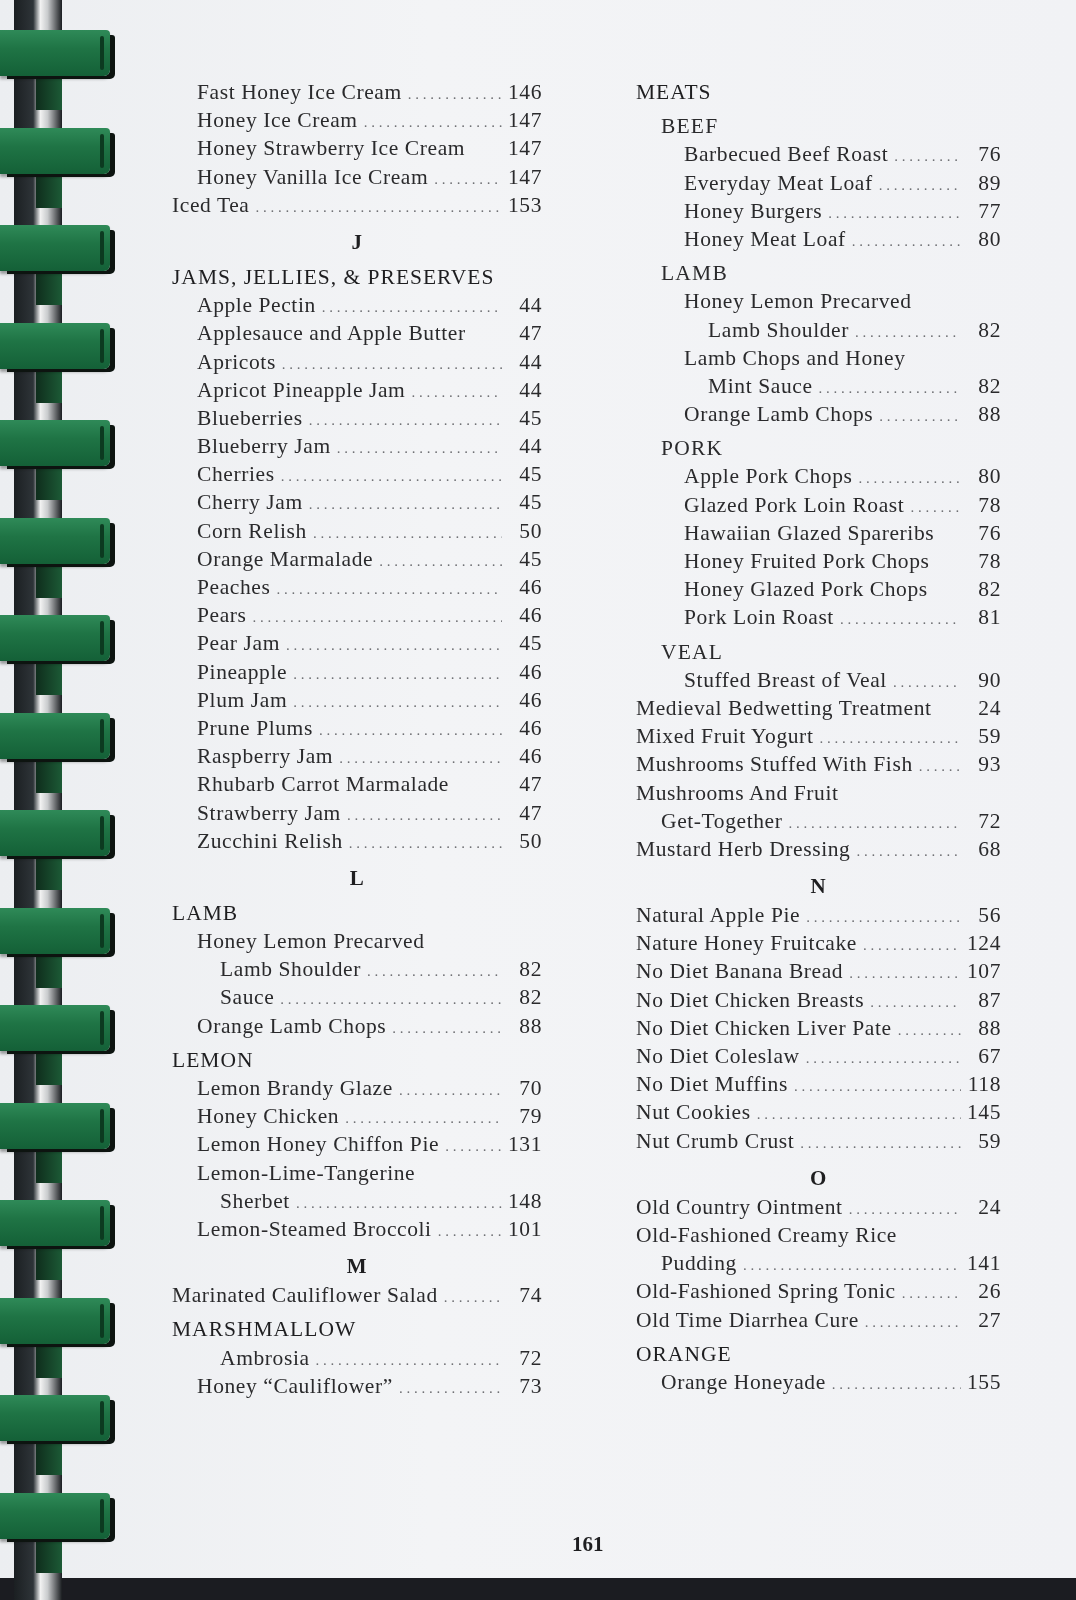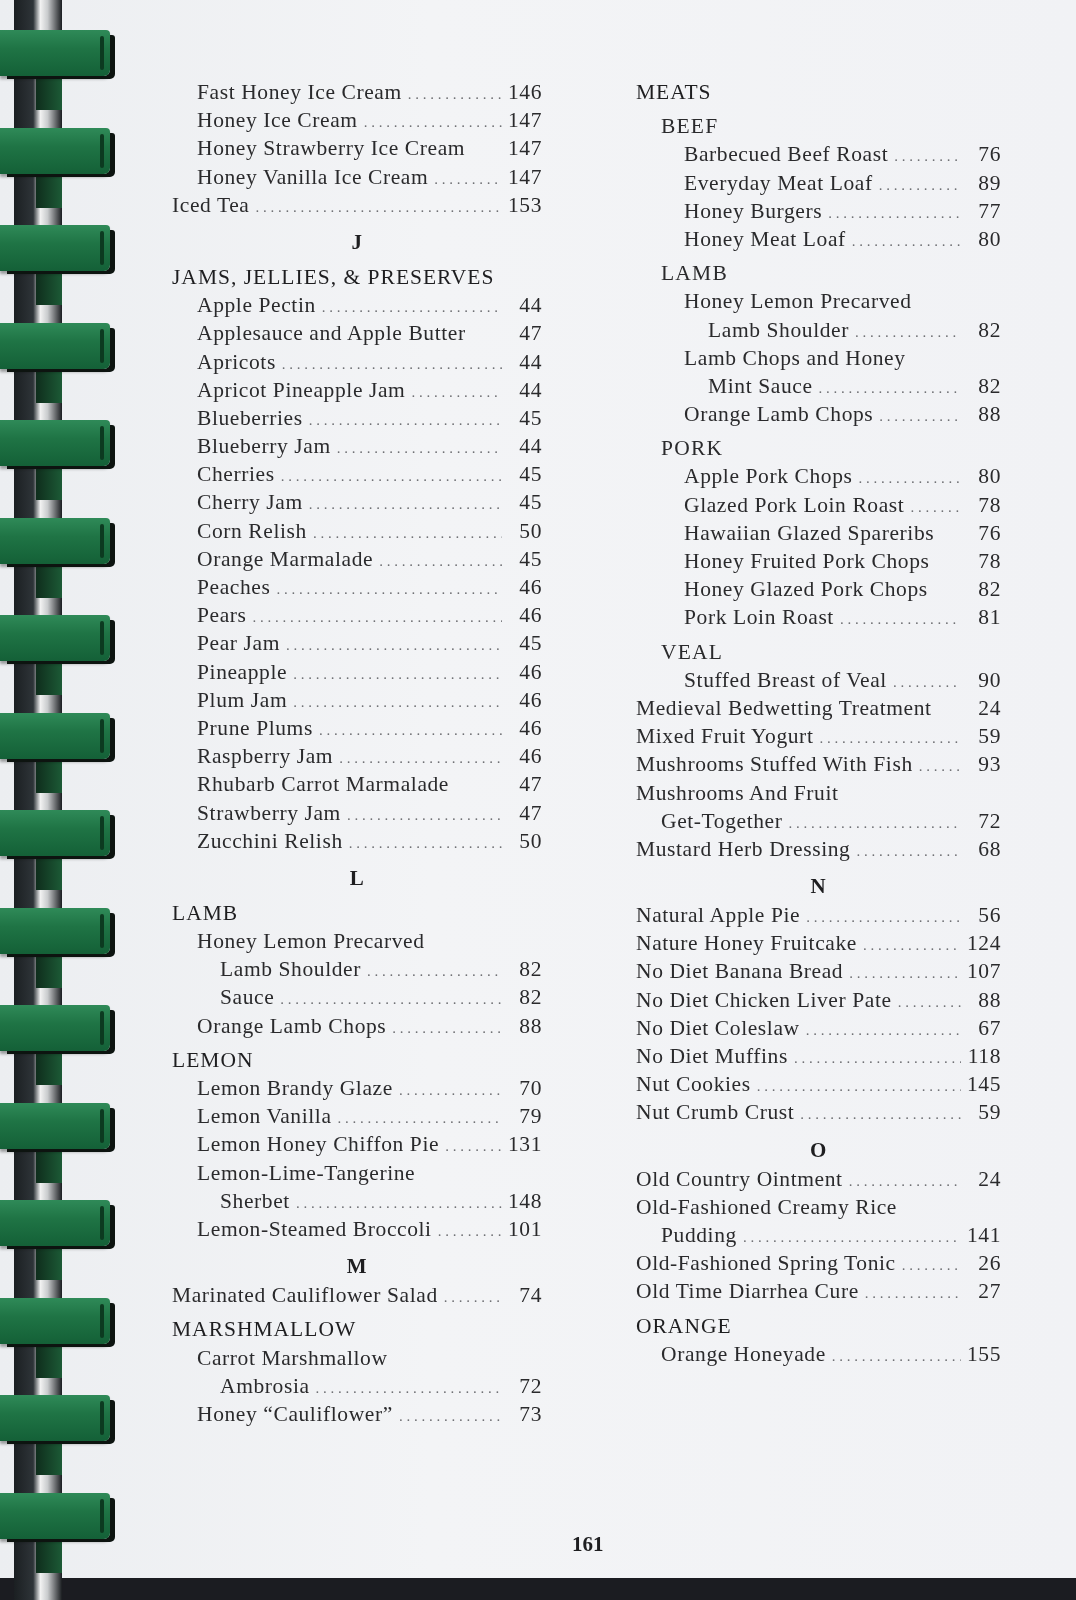--- a/index.html
+++ b/index.html
@@ -275,21 +275,21 @@
     <div class="gap-s"></div>
     <div class="row cat lvl0">
       <span class="t">LEMON</span>
     </div>
     <div class="row lvl1">
       <span class="t">Lemon Brandy Glaze</span>
       <span class="d"></span>
       <span class="p">70</span>
     </div>
     <div class="row lvl1">
-      <span class="t">Lemon Vanilla</span>
+      <span class="t">Honey Chicken</span>
       <span class="d"></span>
       <span class="p">79</span>
     </div>
     <div class="row lvl1">
       <span class="t">Lemon Honey Chiffon Pie</span>
       <span class="d"></span>
       <span class="p">131</span>
     </div>
     <div class="row lvl1 nodots">
       <span class="t">Lemon-Lime-Tangerine</span>
@@ -310,25 +310,20 @@
     <div class="letter">M</div>
     <div class="row lvl0">
       <span class="t">Marinated Cauliflower Salad</span>
       <span class="d"></span>
       <span class="p">74</span>
     </div>
     <div class="gap-s"></div>
     <div class="row cat lvl0">
       <span class="t">MARSHMALLOW</span>
     </div>
-    <div class="row lvl1 nodots">
-      <span class="t">Carrot Marshmallow</span>
-      <span class="d" style="visibility: hidden;"></span>
-      <span class="p"></span>
-    </div>
     <div class="row lvl2">
       <span class="t">Ambrosia</span>
       <span class="d"></span>
       <span class="p">72</span>
     </div>
     <div class="row lvl1">
       <span class="t">Honey “Cauliflower”</span>
       <span class="d"></span>
       <span class="p">73</span>
     </div>
@@ -474,20 +469,25 @@
       <span class="t">Nature Honey Fruitcake</span>
       <span class="d"></span>
       <span class="p">124</span>
     </div>
     <div class="row lvl0">
       <span class="t">No Diet Banana Bread</span>
       <span class="d"></span>
       <span class="p">107</span>
     </div>
     <div class="row lvl0">
+      <span class="t">No Diet Chicken Breasts</span>
+      <span class="d"></span>
+      <span class="p">87</span>
+    </div>
+    <div class="row lvl0">
       <span class="t">No Diet Chicken Liver Pate</span>
       <span class="d"></span>
       <span class="p">88</span>
     </div>
     <div class="row lvl0">
       <span class="t">No Diet Coleslaw</span>
       <span class="d"></span>
       <span class="p">67</span>
     </div>
     <div class="row lvl0">

